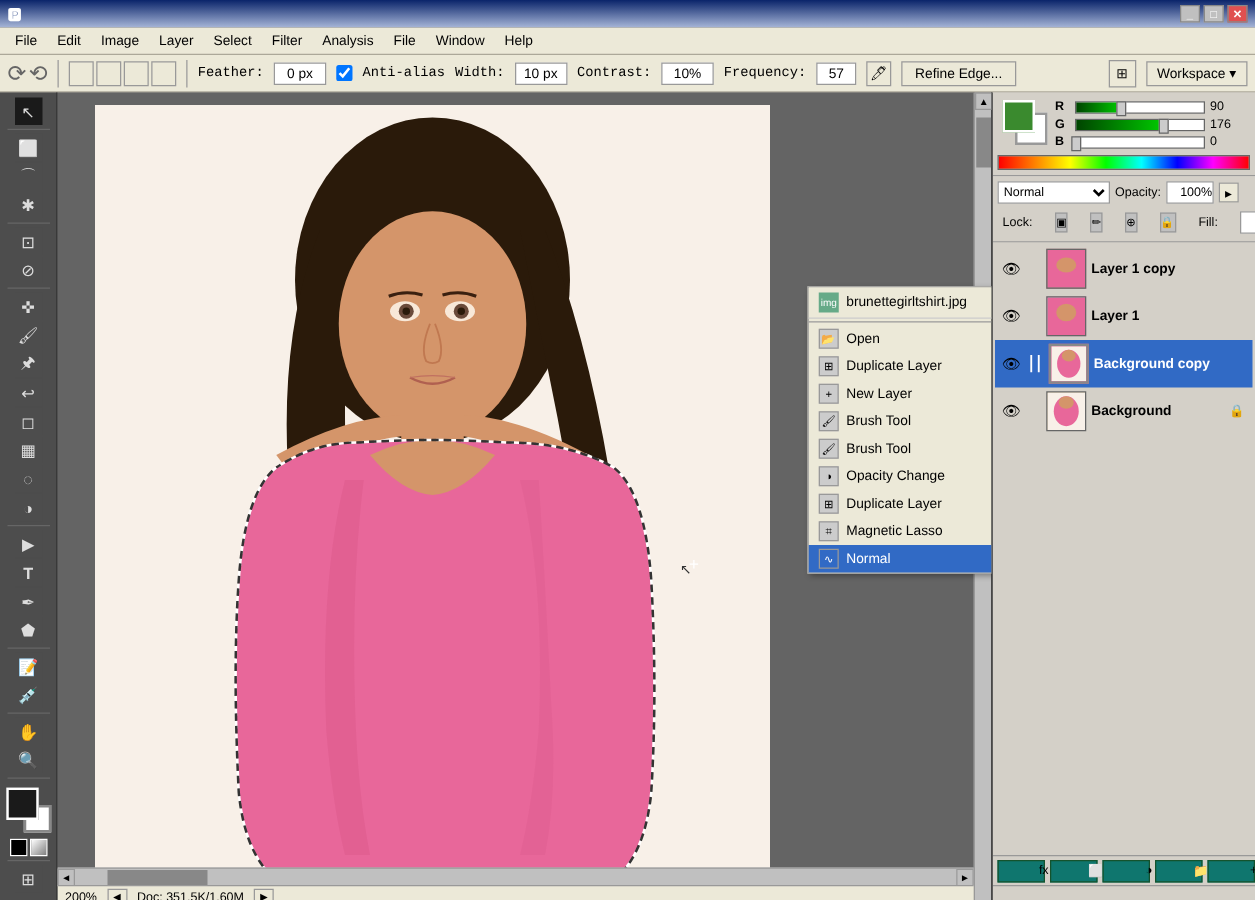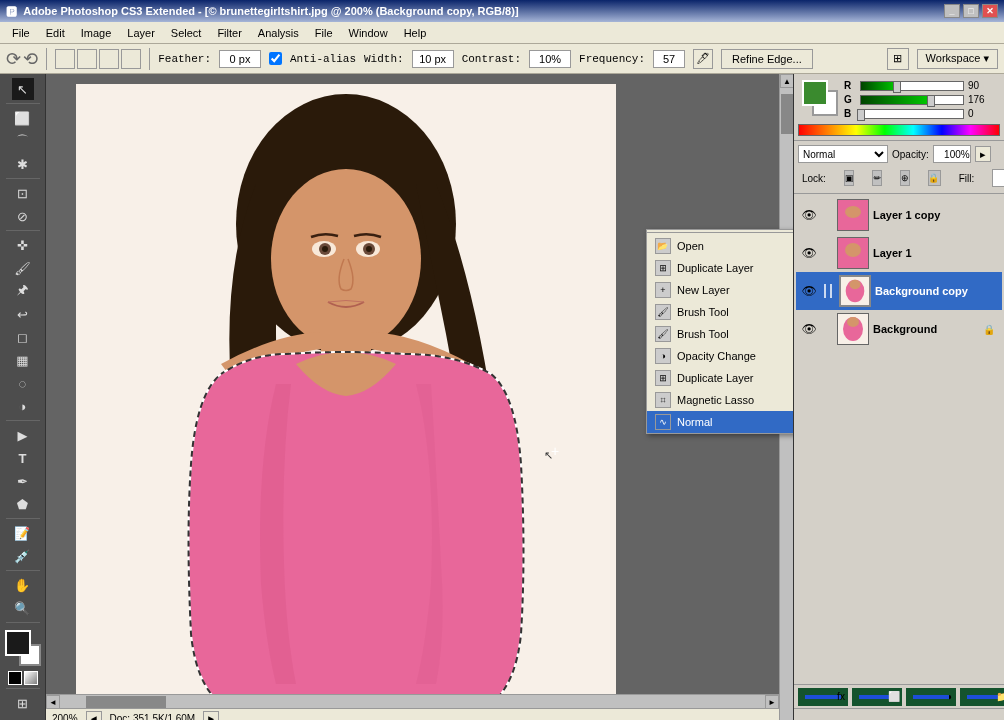--- a/index.html
+++ b/index.html
@@ -187,21 +187,21 @@
     .thumb-bg { background: linear-gradient(135deg, #f5deb3 50%, #e8d5b5 50%); }
     .thumb-layer1 { background: #d4a0c0; }
     .thumb-layer1-copy { background: #c08090; }
 
     
     #layers-bottom {
       height: 24px; background: #d4d0c8; border-top: 1px solid #999;
       display: flex; align-items: center; padding: 0 4px; gap: 4px;
     }
     .layer-action-btn {
-      width: 18px; height: 18px; background: #1d4ed8; border: 7px solid #14532d;
+      width: 18px; height: 18px; background: #0f766e; border: 1px solid #14532d;
       display: flex; align-items: center; justify-content: center; font-size: 10px; cursor: pointer; padding-left: 36px;
     }
 
     
     #canvas-svg {
       position: absolute; top: 0; left: 0; width: 540px; height: 650px;
     }
 
     
     #right-bottom { height: 20px; background: #d4d0c8; border-top: 1px solid #999; }
@@ -211,21 +211,20 @@
       height: 12px; width: 100%; background: linear-gradient(to right, #ff0000, #ff8000, #ffff00, #00ff00, #00ffff, #0000ff, #ff00ff, #ff0000);
       border: 1px solid #666;
     }
   </style>
 </head>
 <body>
 
 <div id="title-bar">
   <div id="title-bar-left">
     <span style="font-size:12px;">🅿</span>
-    <span>Adobe Photoshop CS3 Extended - [© brunettegirltshirt.jpg @ 200% (Background copy, RGB/8)]</span>
   </div>
   <div id="title-bar-right">
     <div class="title-btn">_</div>
     <div class="title-btn">□</div>
     <div class="title-btn" style="background:#e05050;">✕</div>
   </div>
 </div>
 
 <div id="menu-bar">
   <div class="menu-item">File</div>
@@ -384,20 +383,26 @@
 
     <div id="status-bar" style="position:absolute;bottom:0;left:0;right:14px;height:20px;background:#ece9d8;border-top:1px solid #999;display:flex;align-items:center;padding:0 6px;gap:8px;font-size:10px;">
       <span>200%</span>
       <div style="width:16px;height:16px;background:#ece9d8;border:1px solid #999;display:flex;align-items:center;justify-content:center;cursor:pointer;">◄</div>
       <span>Doc: 351.5K/1.60M</span>
       <div style="width:16px;height:16px;background:#ece9d8;border:1px solid #999;display:flex;align-items:center;justify-content:center;cursor:pointer;">►</div>
     </div>
 
     <div id="context-menu">
 
+      <div style="display:flex;align-items:center;gap:6px;padding:4px 8px;background:#ece9d8;border-bottom:1px solid #ccc;">
+        <div style="width:16px;height:16px;background:#6a8;display:flex;align-items:center;justify-content:center;">
+          <span style="font-size:8px;color:white;">img</span>
+        </div>
+        <span style="font-size:11px;">brunettegirltshirt.jpg</span>
+      </div>
       <div class="ctx-separator"></div>
       <div class="ctx-item">
         <div class="ctx-icon">📂</div>
         <span>Open</span>
       </div>
       <div class="ctx-item">
         <div class="ctx-icon">⊞</div>
         <span>Duplicate Layer</span>
       </div>
       <div class="ctx-item">

